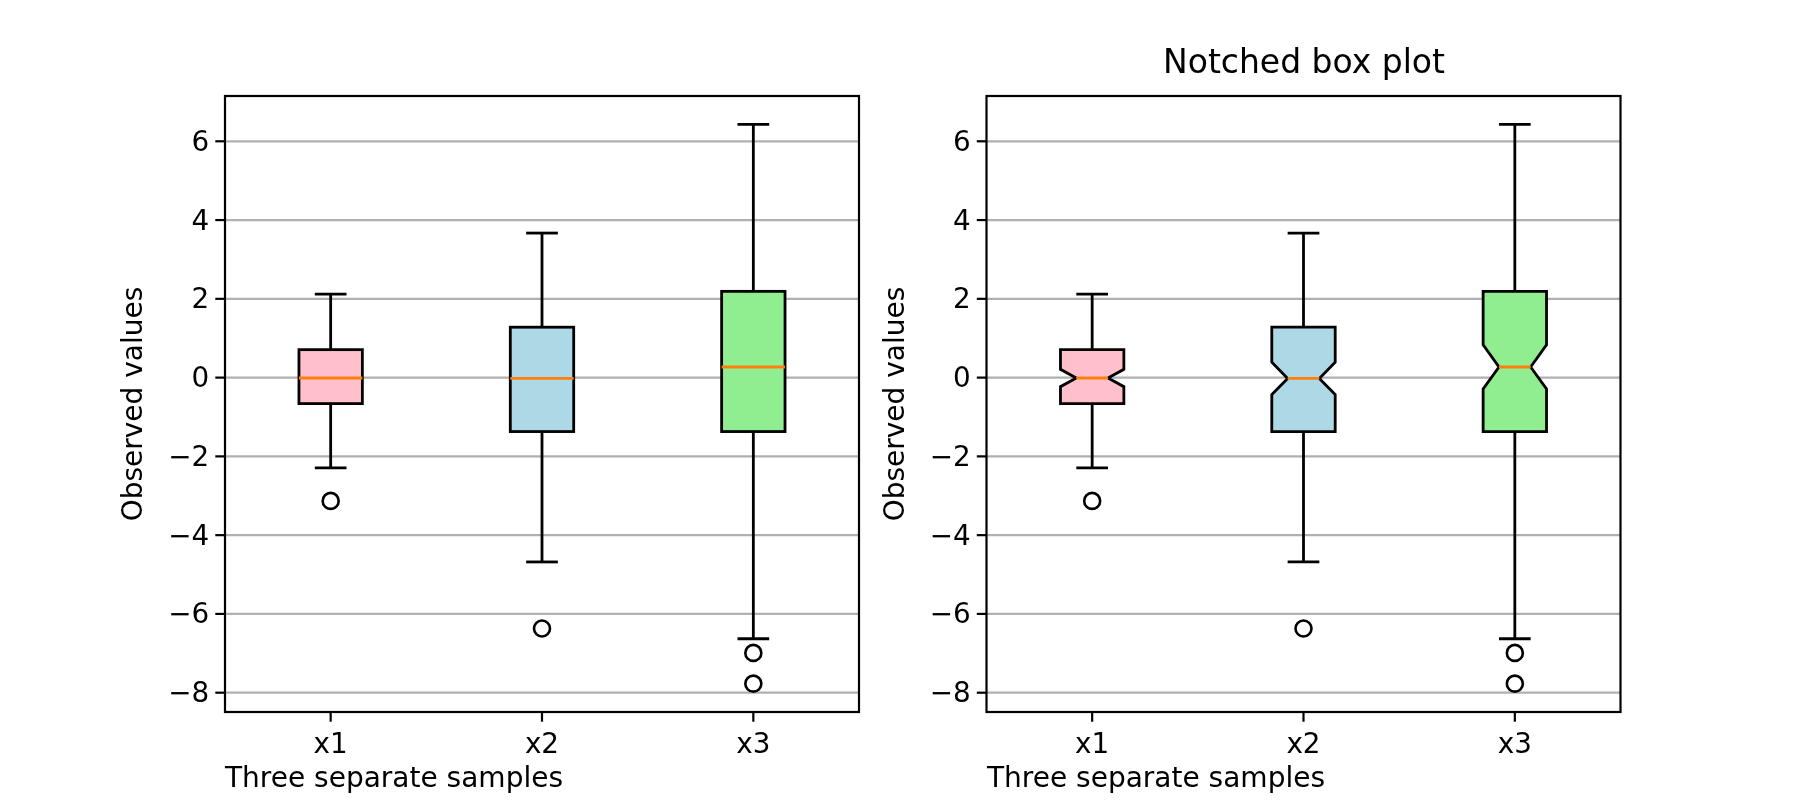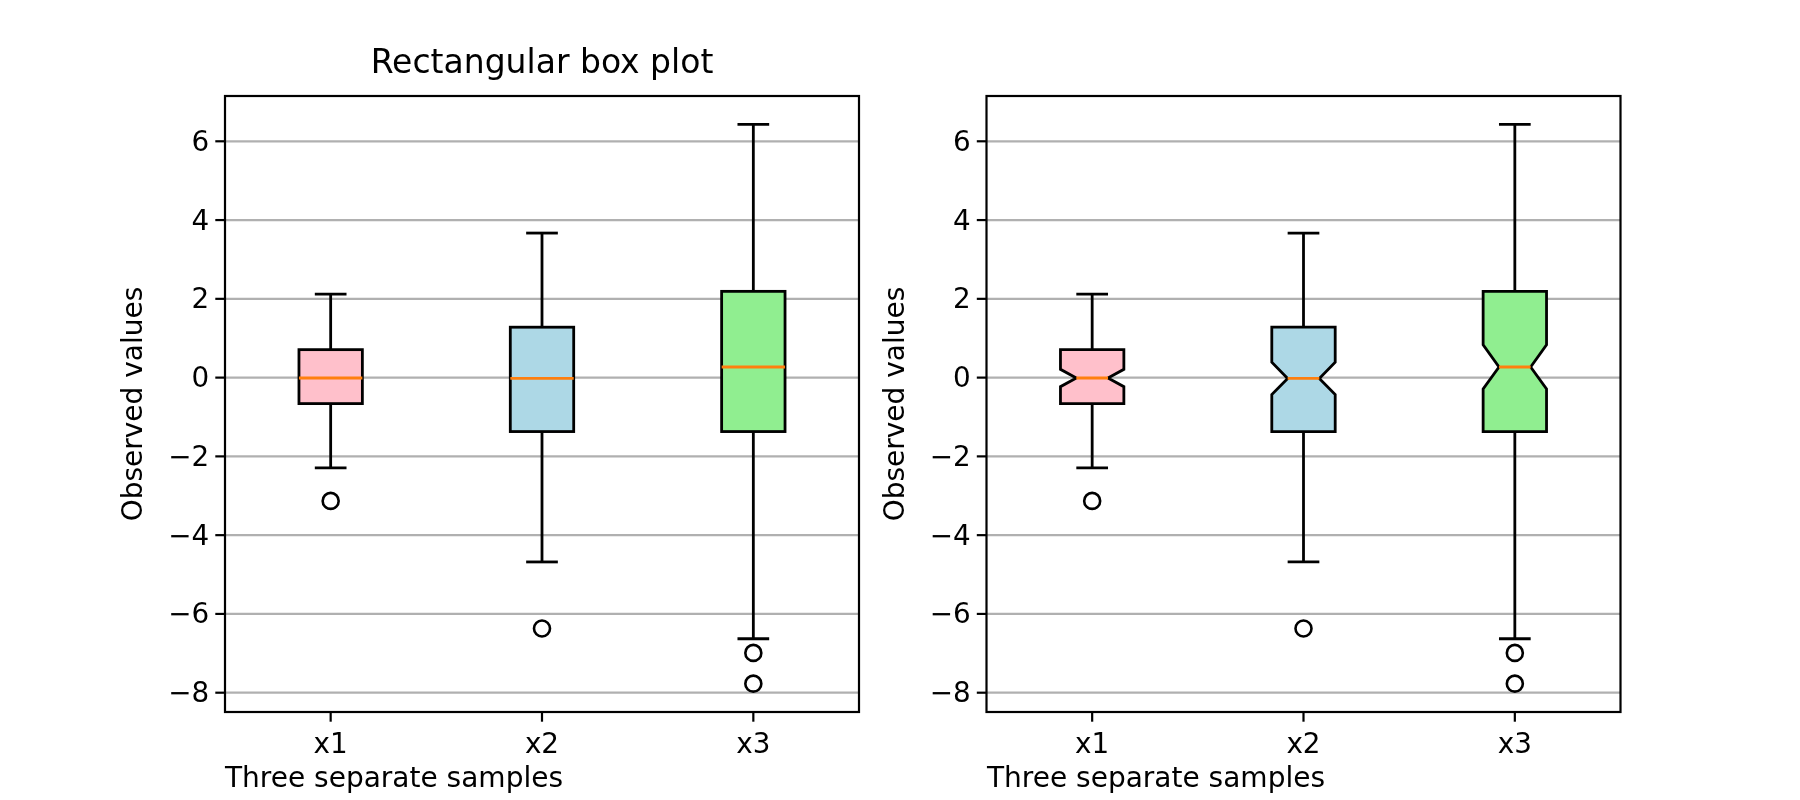--- a/index.html
+++ b/index.html
@@ -138,18 +138,18 @@
       <text x="970.8" y="229.56649616368287" text-anchor="end" font-size="27.8" fill="#000">4</text>
       <line x1="986.5" x2="976.8" y1="141.29411764705884" y2="141.29411764705884" stroke="#000" stroke-width="2.2"></line>
       <text x="970.8" y="150.79411764705884" text-anchor="end" font-size="27.8" fill="#000">6</text>
       <line x1="1092.1666666666667" x2="1092.1666666666667" y1="712" y2="721.7" stroke="#000" stroke-width="2.2"></line>
       <text x="1092.1666666666667" y="752.7" text-anchor="middle" font-size="27.8" fill="#000">x1</text>
       <line x1="1303.5" x2="1303.5" y1="712" y2="721.7" stroke="#000" stroke-width="2.2"></line>
       <text x="1303.5" y="752.7" text-anchor="middle" font-size="27.8" fill="#000">x2</text>
       <line x1="1514.8333333333335" x2="1514.8333333333335" y1="712" y2="721.7" stroke="#000" stroke-width="2.2"></line>
       <text x="1514.8333333333335" y="752.7" text-anchor="middle" font-size="27.8" fill="#000">x3</text>
     </svg>
-  <div class="axtitle" id="title-0">Rectangular box plot</div>
+  <div class="axtitle" id="title-1">Notched box plot</div>
   <div class="xlabel" id="xlabel-0">Three separate samples</div>
   <div class="xlabel" id="xlabel-1">Three separate samples</div>
   <div class="ylabel" id="ylabel-0">Observed values</div>
   <div class="ylabel" id="ylabel-1">Observed values</div>
 </div>
 
 </body></html>

